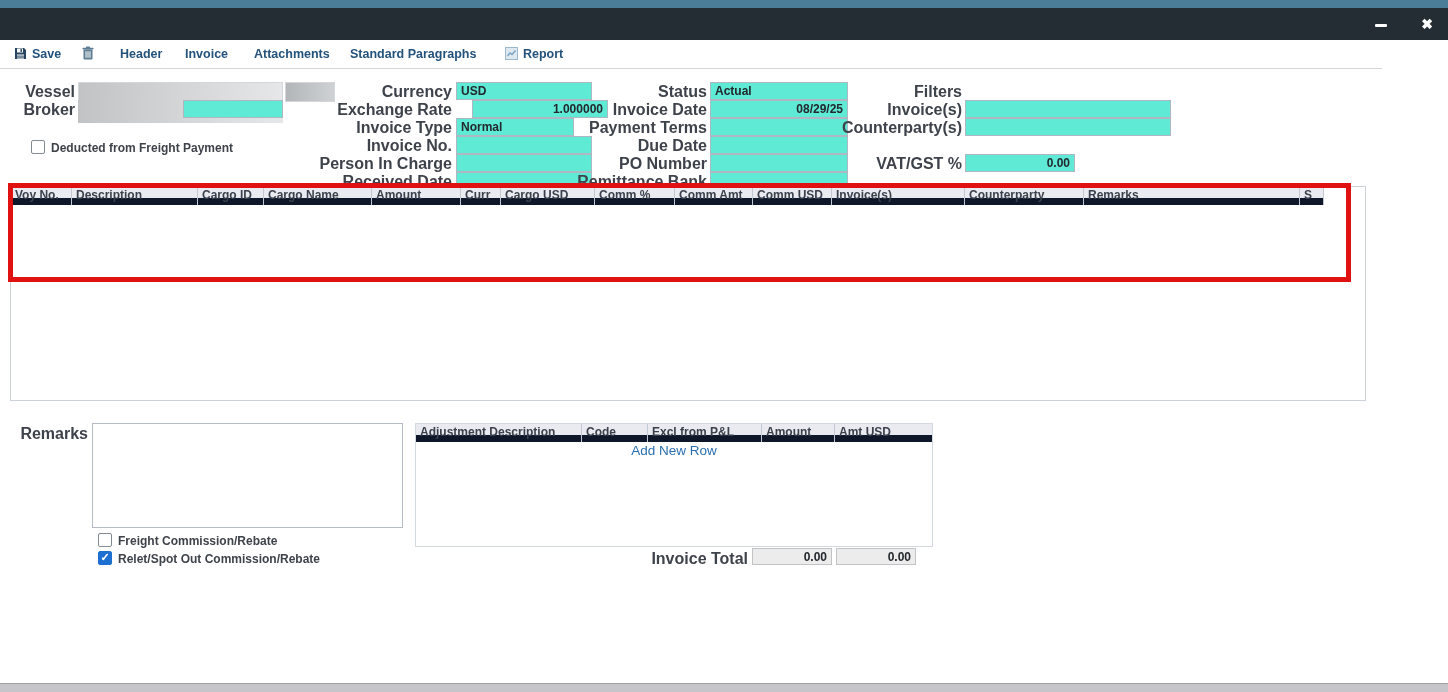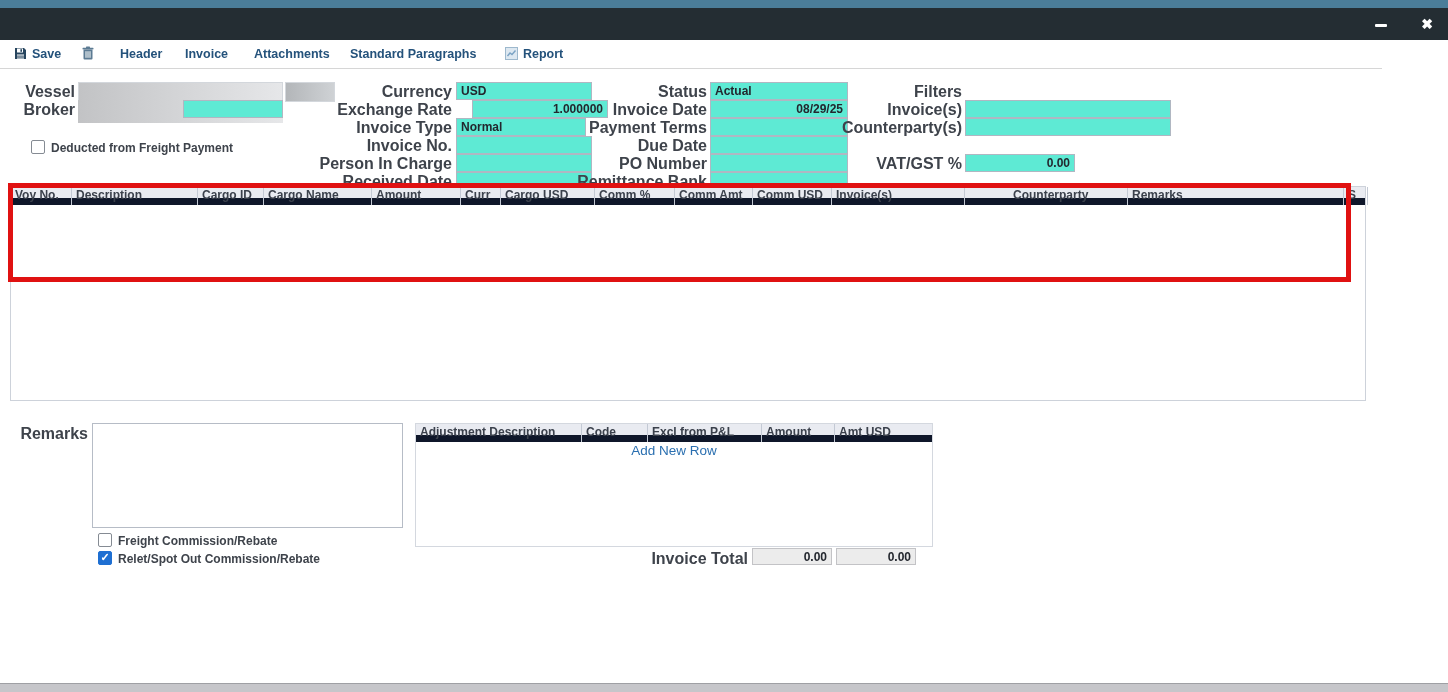--- a/index.html
+++ b/index.html
@@ -96,21 +96,21 @@
   <div class="fld" style="left:183px; top:100px; width:100px;"></div>
 
   <span class="chk" style="left:31px; top:140px;"></span>
   <span class="chk-lbl" style="left:51px; top:140px;">Deducted from Freight Payment</span>
 
   <span class="lbl" style="left:302px; top:84px; width:150px;">Currency</span>
   <div class="fld" style="left:456px; top:82px; width:136px;">USD</div>
   <span class="lbl" style="left:302px; top:102px; width:150px;text-align:right;">Exchange Rate</span>
   <div class="fld right" style="left:456px; top:100px; width:136px;margin-left:16px;">1.000000</div>
   <span class="lbl" style="left:302px; top:120px; width:150px;">Invoice Type</span>
-  <div class="fld" style="left:456px; top:118px; width:130px;">Normal</div>
+  <div class="fld" style="left:456px; top:118px; width:118px;">Normal</div>
   <span class="lbl" style="left:302px; top:138px; width:150px;">Invoice No.</span>
   <div class="fld" style="left:456px; top:136px; width:136px;"></div>
   <span class="lbl" style="left:302px; top:156px; width:150px;">Person In Charge</span>
   <div class="fld" style="left:456px; top:154px; width:136px;"></div>
   <span class="lbl" style="left:302px; top:174px; width:150px;">Received Date</span>
   <div class="fld" style="left:456px; top:172px; width:136px;"></div>
 
   <span class="lbl" style="left:557px; top:84px; width:150px;">Status</span>
   <div class="fld" style="left:710px; top:82px; width:138px;">Actual</div>
   <span class="lbl" style="left:557px; top:102px; width:150px;">Invoice Date</span>
@@ -138,21 +138,21 @@
       <span class="hc" style="width:126px;">Description</span>
       <span class="hc" style="width:66px;">Cargo ID</span>
       <span class="hc" style="width:108px;">Cargo Name</span>
       <span class="hc" style="width:89px;">Amount</span>
       <span class="hc" style="width:40px;">Curr</span>
       <span class="hc" style="width:94px;">Cargo USD</span>
       <span class="hc" style="width:80px;">Comm %</span>
       <span class="hc" style="width:78px;">Comm Amt</span>
       <span class="hc" style="width:79px;">Comm USD</span>
       <span class="hc" style="width:133px;">Invoice(s)</span>
-      <span class="hc" style="width:119px;margin-left:44px;">Counterparty</span>
+      <span class="hc" style="width:119px;">Counterparty</span>
       <span class="hc" style="width:216px;">Remarks</span>
       <span class="hc" style="width:24px;">S</span>
       <span class="hc fill"></span>
     </div>
   </div>
 
   <div class="red-rect"></div>
 
   <span class="lbl" style="left:0px; top:426px; width:88px;">Remarks</span>
   <textarea class="remarks" value="" style=""></textarea>

